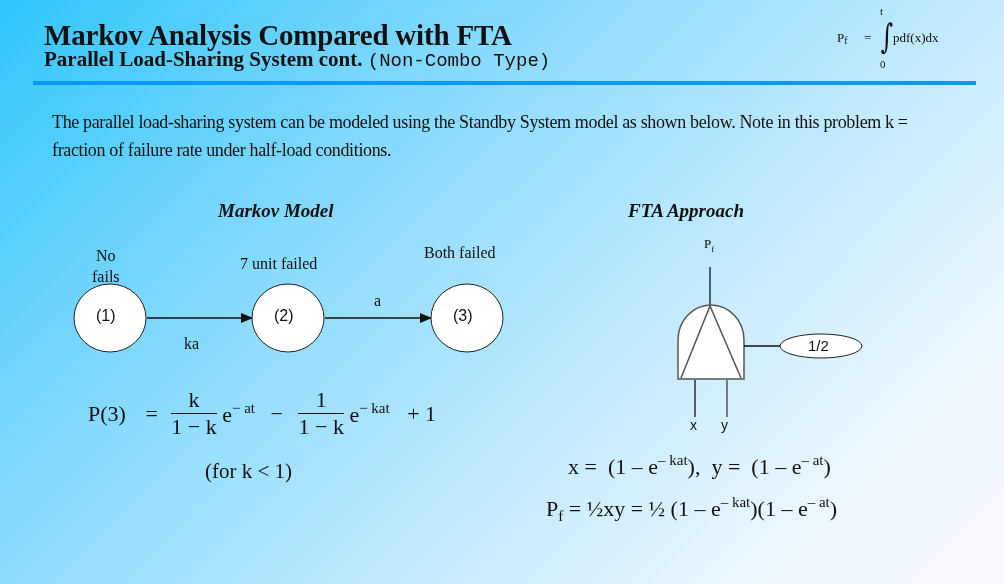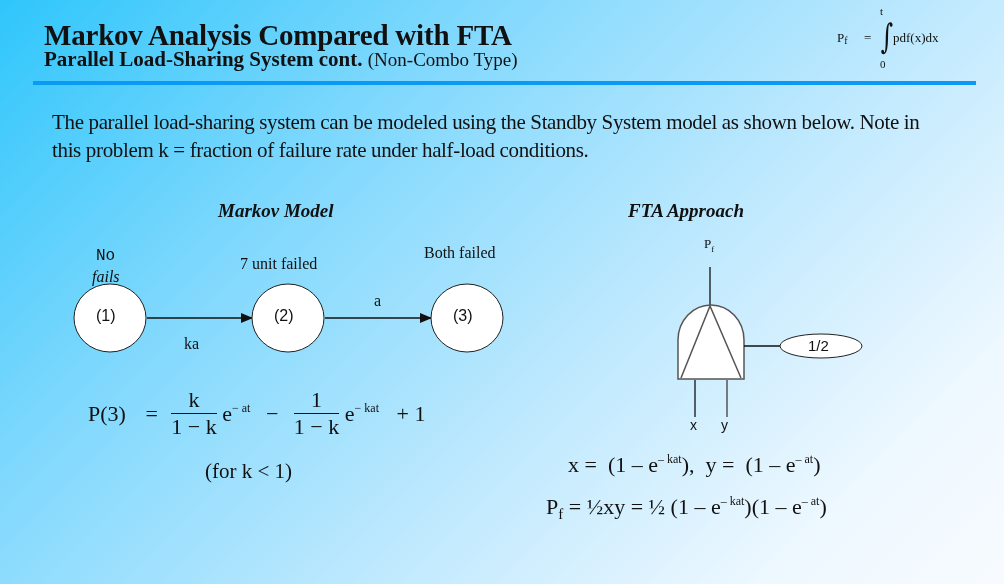--- a/index.html
+++ b/index.html
@@ -5,37 +5,37 @@
   html, body { margin: 0; padding: 0; }
   body {
     width: 1004px; height: 584px; overflow: hidden; position: relative;
     background: linear-gradient(135deg, #2fc6fb 0%, #7fd8fd 30%, #bfe9fe 60%, #eef8ff 85%, #f7fbff 100%);
     font-family: "Liberation Serif", "DejaVu Serif", serif;
     color: #111;
   }
   .abs { position: absolute; }
   .title { left: 44px; top: 6px; font-size: 29px; font-weight: bold; letter-spacing: -0.2px; white-space: nowrap; margin-top: 13px; }
   .subtitle { left: 44px; top: 47px; font-size: 21px; font-weight: bold; white-space: nowrap; }
-  .subtitle .note { font-weight: normal; font-size: 19px; }
+  .subtitle .note { font-weight: normal; font-size: 19px; font-family: Liberation Mono, monospace; }
   .divider { left: 33px; top: 81px; width: 943px; height: 4px; background: #0a99f5; }
   .hdr-formula { left: 835px; top: 6px; width: 140px; height: 68px; font-size: 13px; }
   .hdr-formula .pf { position: absolute; left: 2px; top: 24px; }
   .hdr-formula .pf sub { font-size: 10px; vertical-align: -2px; }
   .hdr-formula .eq { position: absolute; left: 29px; top: 24px; }
   .hdr-formula .integral { position: absolute; left: 43px; top: 10px; font-size: 34px; line-height: 40px; transform: scaleX(0.7); font-family: "DejaVu Serif", serif; }
   .hdr-formula .upper { position: absolute; left: 45px; top: -1px; font-size: 11px; }
   .hdr-formula .lower { position: absolute; left: 45px; top: 52px; font-size: 11px; }
   .hdr-formula .integrand { position: absolute; left: 58px; top: 24px; }
-  .intro { left: 52px; top: 108px; width: 880px; font-size: 21px; line-height: 28px; letter-spacing: -0.35px; }
+  .intro { left: 52px; top: 108px; width: 880px; font-size: 18px; line-height: 28px; letter-spacing: -0.35px; }
   .section-head { font-size: 19px; font-weight: bold; white-space: nowrap; font-style: italic; }
   .markov-head { left: 218px; top: 200px; }
   .fta-head { left: 628px; top: 200px; }
   .lbl { font-size: 16px; white-space: nowrap; }
   .mathline { font-size: 22px; white-space: nowrap; }
-  .mathline sup { font-size: 12px; vertical-align: 9px; }
+  .mathline sup { font-size: 15px; vertical-align: 9px; }
   .mathline sub { font-size: 15px; vertical-align: -5px; }
   .frac { display: inline-block; text-align: center; vertical-align: middle; }
   .frac .num { display: block; padding: 0 6px; border-bottom: 1.5px solid #111; line-height: 26px; }
   .frac .den { display: block; line-height: 26px; }
 </style>
 </head>
 <body>
 
 <div class="abs title">Markov Analysis Compared with FTA</div>
 <div class="abs subtitle">
@@ -65,22 +65,22 @@
   </defs>
 
   <line x1="87" y1="78" x2="192" y2="78" stroke="#111" stroke-width="1.3" marker-end="url(#arrowhead)"></line>
   <line x1="265" y1="78" x2="371" y2="78" stroke="#111" stroke-width="1.3" marker-end="url(#arrowhead)"></line>
 
   <ellipse cx="50" cy="78" rx="36" ry="34" fill="#fff" stroke="#222" stroke-width="1"></ellipse>
   <ellipse cx="228" cy="78" rx="36" ry="34" fill="#fff" stroke="#222" stroke-width="1"></ellipse>
   <ellipse cx="407" cy="78" rx="36" ry="34" fill="#fff" stroke="#222" stroke-width="1"></ellipse>
 </svg>
 
-<div class="abs lbl" style="left:96px; top:247px; font-size:16px;font-family:Liberation Mono, monospace;">No</div>
-<div class="abs lbl" style="left:92px; top:268px; font-size:16px;font-style:italic;">fails</div>
+<div class="abs lbl" style="left:96px; top:247px; font-size:16px;">No</div>
+<div class="abs lbl" style="left:92px; top:268px; font-size:16px;">fails</div>
 <div class="abs lbl" style="left:240px; top:255px;">7 unit failed</div>
 <div class="abs lbl" style="left:424px; top:244px;">Both failed</div>
 <div class="abs lbl" style="left:96px; top:307px; font-family:'Liberation Sans', sans-serif; font-size:16px;">(1)</div>
 <div class="abs lbl" style="left:274px; top:307px; font-family:'Liberation Sans', sans-serif; font-size:16px;">(2)</div>
 <div class="abs lbl" style="left:453px; top:307px; font-family:'Liberation Sans', sans-serif; font-size:16px;">(3)</div>
 <div class="abs lbl" style="left:184px; top:292px;margin-top:43px;">ka</div>
 <div class="abs lbl" style="left:374px; top:292px;">a</div>
 
 <div class="abs mathline" style="left:88px; top:387px;">
   <span style="display:inline-block; vertical-align:middle;">P(3)</span>

